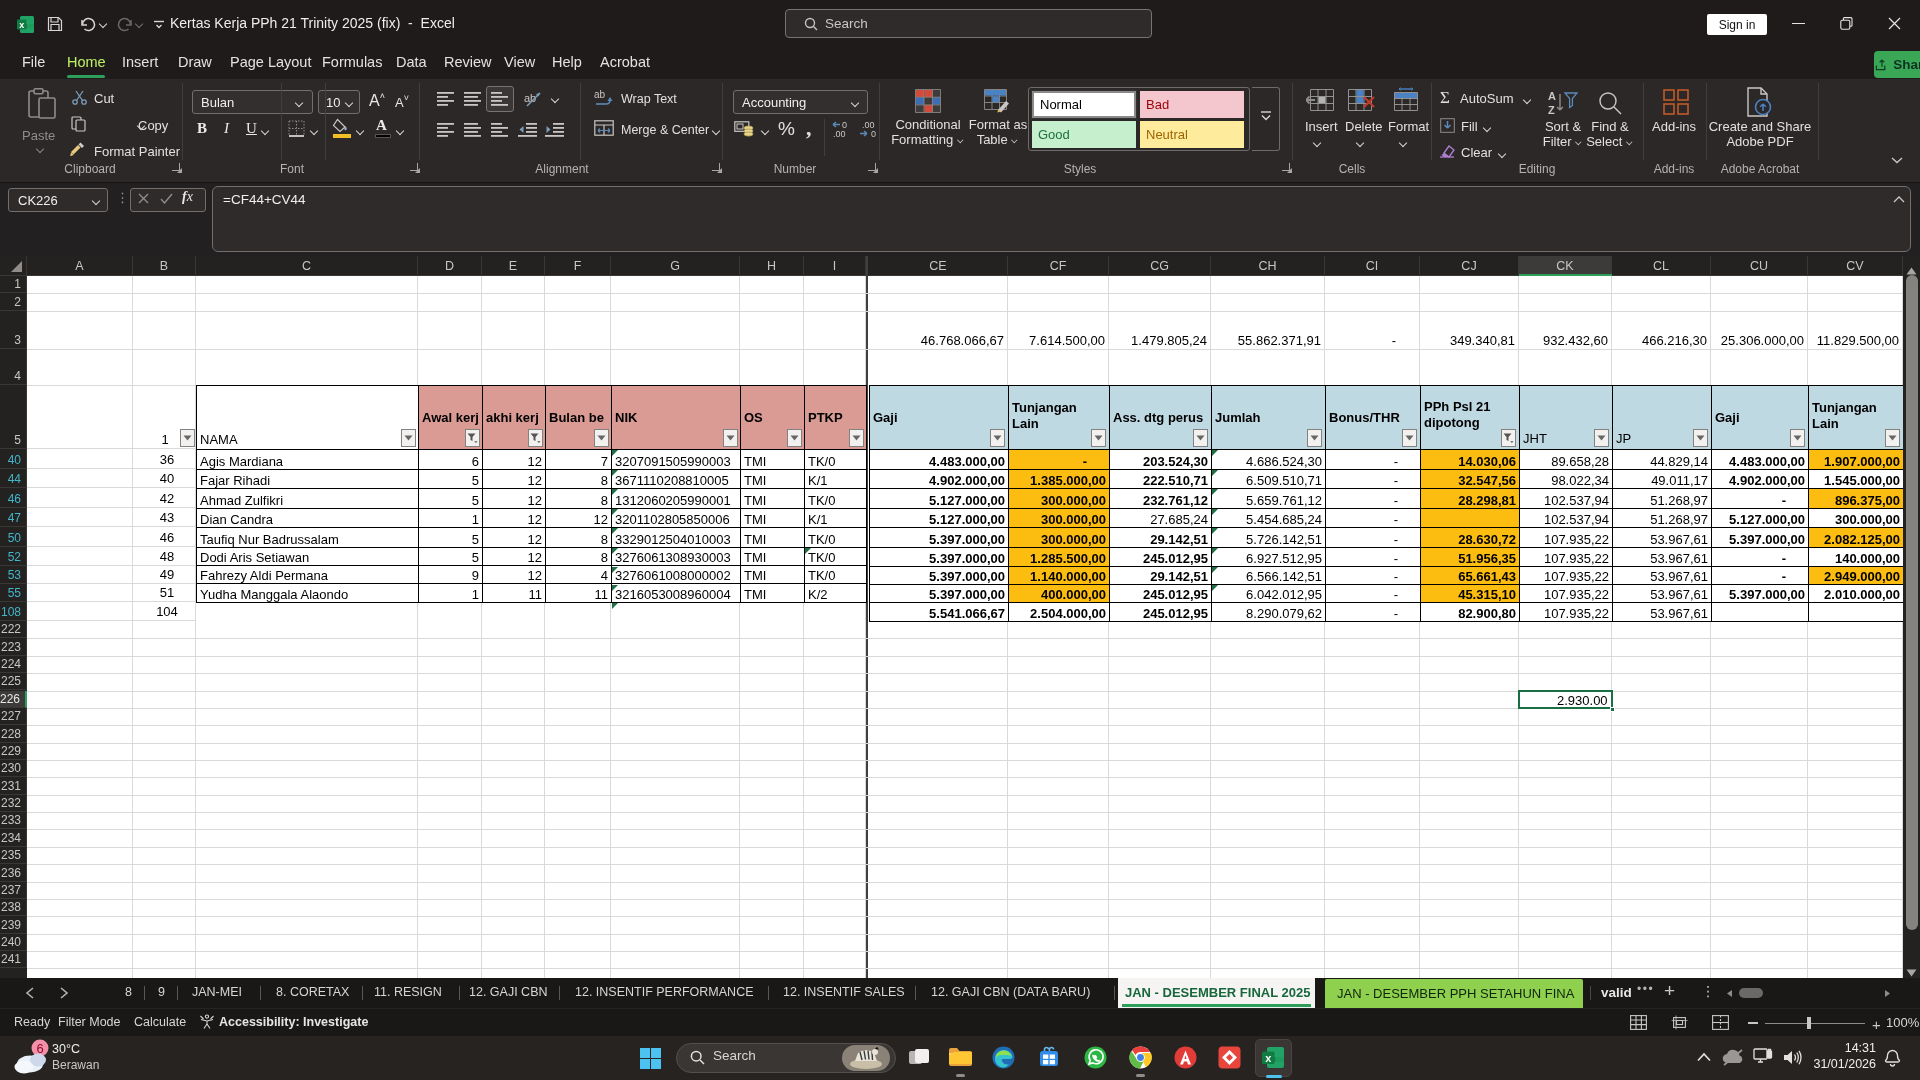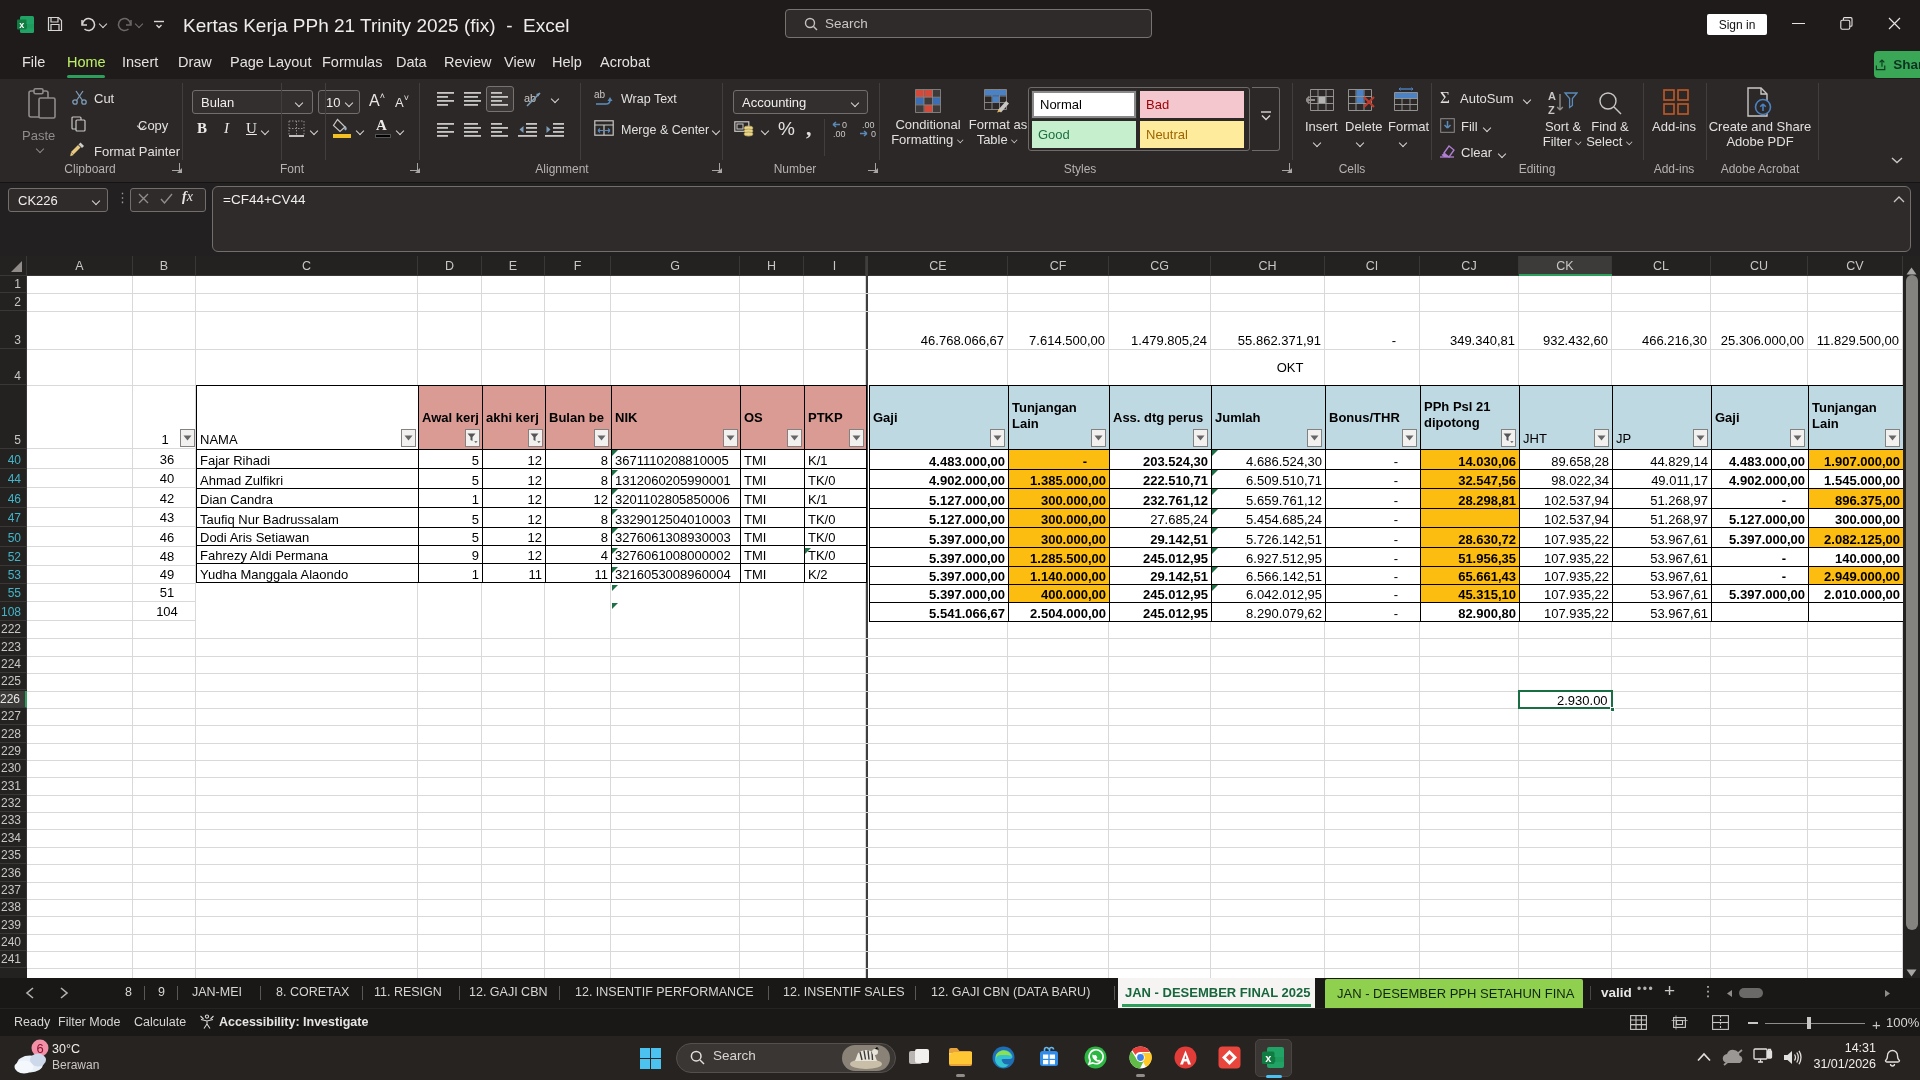--- a/index.html
+++ b/index.html
@@ -68,21 +68,21 @@
 <span class="chev abs" style="left:100px;top:20px"></span>
 <svg class="abs" style="left:116px;top:16px" width="17" height="16" viewBox="0 0 17 16" fill="none" stroke="#6b6866" stroke-width="1.5">
 <path d="M15 4 v5 h-5"></path>
         <path d="M14.5 8.5 a6 6 0 1 0 -2 4.5"></path>
       </svg>
 <span class="chev abs" style="left:136px;top:20px;opacity:.45"></span>
 <svg class="abs" style="left:152px;top:17px" width="14" height="14" viewBox="0 0 14 14" stroke="#d8d6d4" fill="none" stroke-width="1.4">
 <path d="M2 4.5 h10"></path>
         <path d="M4.5 8 l2.5 2.5 L9.5 8"></path>
       </svg>
-<div class="abs" style="left:183px;top:15px;color:#efedeb;font-size:19px;">Kertas Kerja PPh 21 Trinity 2025 (fix)&nbsp; -&nbsp; Excel</div>
+<div class="abs" style="left:170px;top:15px;color:#efedeb;font-size:14px;">Kertas Kerja PPh 21 Trinity 2025 (fix)&nbsp; -&nbsp; Excel</div>
 <div class="abs" style="left:785px;top:9px;width:367px;height:29px;background:#2e2b2a;border:1px solid #767371;border-radius:4px;display:flex;align-items:center;">
 <svg style="margin-left:18px" width="14" height="14" viewBox="0 0 14 14" fill="none" stroke="#c4c1bf" stroke-width="1.4">
           <circle cx="6" cy="6" r="4.5"></circle>
           <path d="M9.5 9.5 L13 13"></path>
         </svg>
 <span style="color:#c9c6c4;font-size:13.5px;margin-left:7px;">Search</span>
       </div>
 <div class="abs" style="left:1707px;top:14px;width:60px;height:21px;background:#fff;border-radius:2px;display:flex;align-items:center;justify-content:center;color:#111;font-size:12px;">Sign in</div>
 <div class="abs" style="left:1792px;top:23px;width:13px;height:1.4px;background:#e6e4e2;"></div>
 <svg class="abs" style="left:1840px;top:17px" width="13" height="13" viewBox="0 0 13 13" fill="none" stroke="#e6e4e2" stroke-width="1.1">
@@ -547,40 +547,48 @@
 <div class="cell num" style="left:869px;top:77px;width:135px;">46.768.066,67</div>
 <div class="cell num" style="left:1008px;top:77px;width:97px;">7.614.500,00</div>
 <div class="cell num" style="left:1109px;top:77px;width:98px;">1.479.805,24</div>
 <div class="cell num" style="left:1211px;top:77px;width:110px;">55.862.371,91</div>
 <div class="cell num" style="left:1325px;top:77px;width:71px;">-</div>
 <div class="cell num" style="left:1420px;top:77px;width:95px;">349.340,81</div>
 <div class="cell num" style="left:1519px;top:77px;width:89px;">932.432,60</div>
 <div class="cell num" style="left:1612px;top:77px;width:95px;">466.216,30</div>
 <div class="cell num" style="left:1711px;top:77px;width:93px;">25.306.000,00</div>
 <div class="cell num" style="left:1808px;top:77px;width:91px;">11.829.500,00</div>
-<div class="cell" style="left:869px;top:104px;width:842px;text-align:center;">OKT</div>
 <table class="sheet" style="left:196px;top:129px;width:671px;">
         <colgroup>
           <col style="width:222px">
           <col style="width:64px">
           <col style="width:63px">
           <col style="width:66px">
           <col style="width:129px">
           <col style="width:64px">
           <col style="width:62px">
         </colgroup>
         <tbody>
           <tr style="height:64px">
             <td style="vertical-align:bottom;padding-bottom:2px;">NAMA</td>
             <td style="background:#d99b94;font-weight:bold;vertical-align:middle;padding-top:0px;">Awal kerj</td>
             <td style="background:#d99b94;font-weight:bold;vertical-align:middle;">akhi kerj</td>
             <td style="background:#d99b94;font-weight:bold;vertical-align:middle;">Bulan be</td>
             <td style="background:#d99b94;font-weight:bold;vertical-align:middle;">NIK</td>
             <td style="background:#d99b94;font-weight:bold;vertical-align:middle;">OS</td>
             <td style="background:#d99b94;font-weight:bold;vertical-align:middle;">PTKP</td>
+          </tr>
+          <tr style="height:20px">
+            <td>Agis Mardiana</td>
+            <td class="num">6</td>
+            <td class="num">12</td>
+            <td class="num">7</td>
+            <td>3207091505990003</td>
+            <td>TMI</td>
+            <td>TK/0</td>
           </tr>
           <tr style="height:19px">
             <td>Fajar Rihadi</td>
             <td class="num">5</td>
             <td class="num">12</td>
             <td class="num">8</td>
             <td>3671110208810005</td>
             <td>TMI</td>
             <td>K/1</td>
           </tr>

